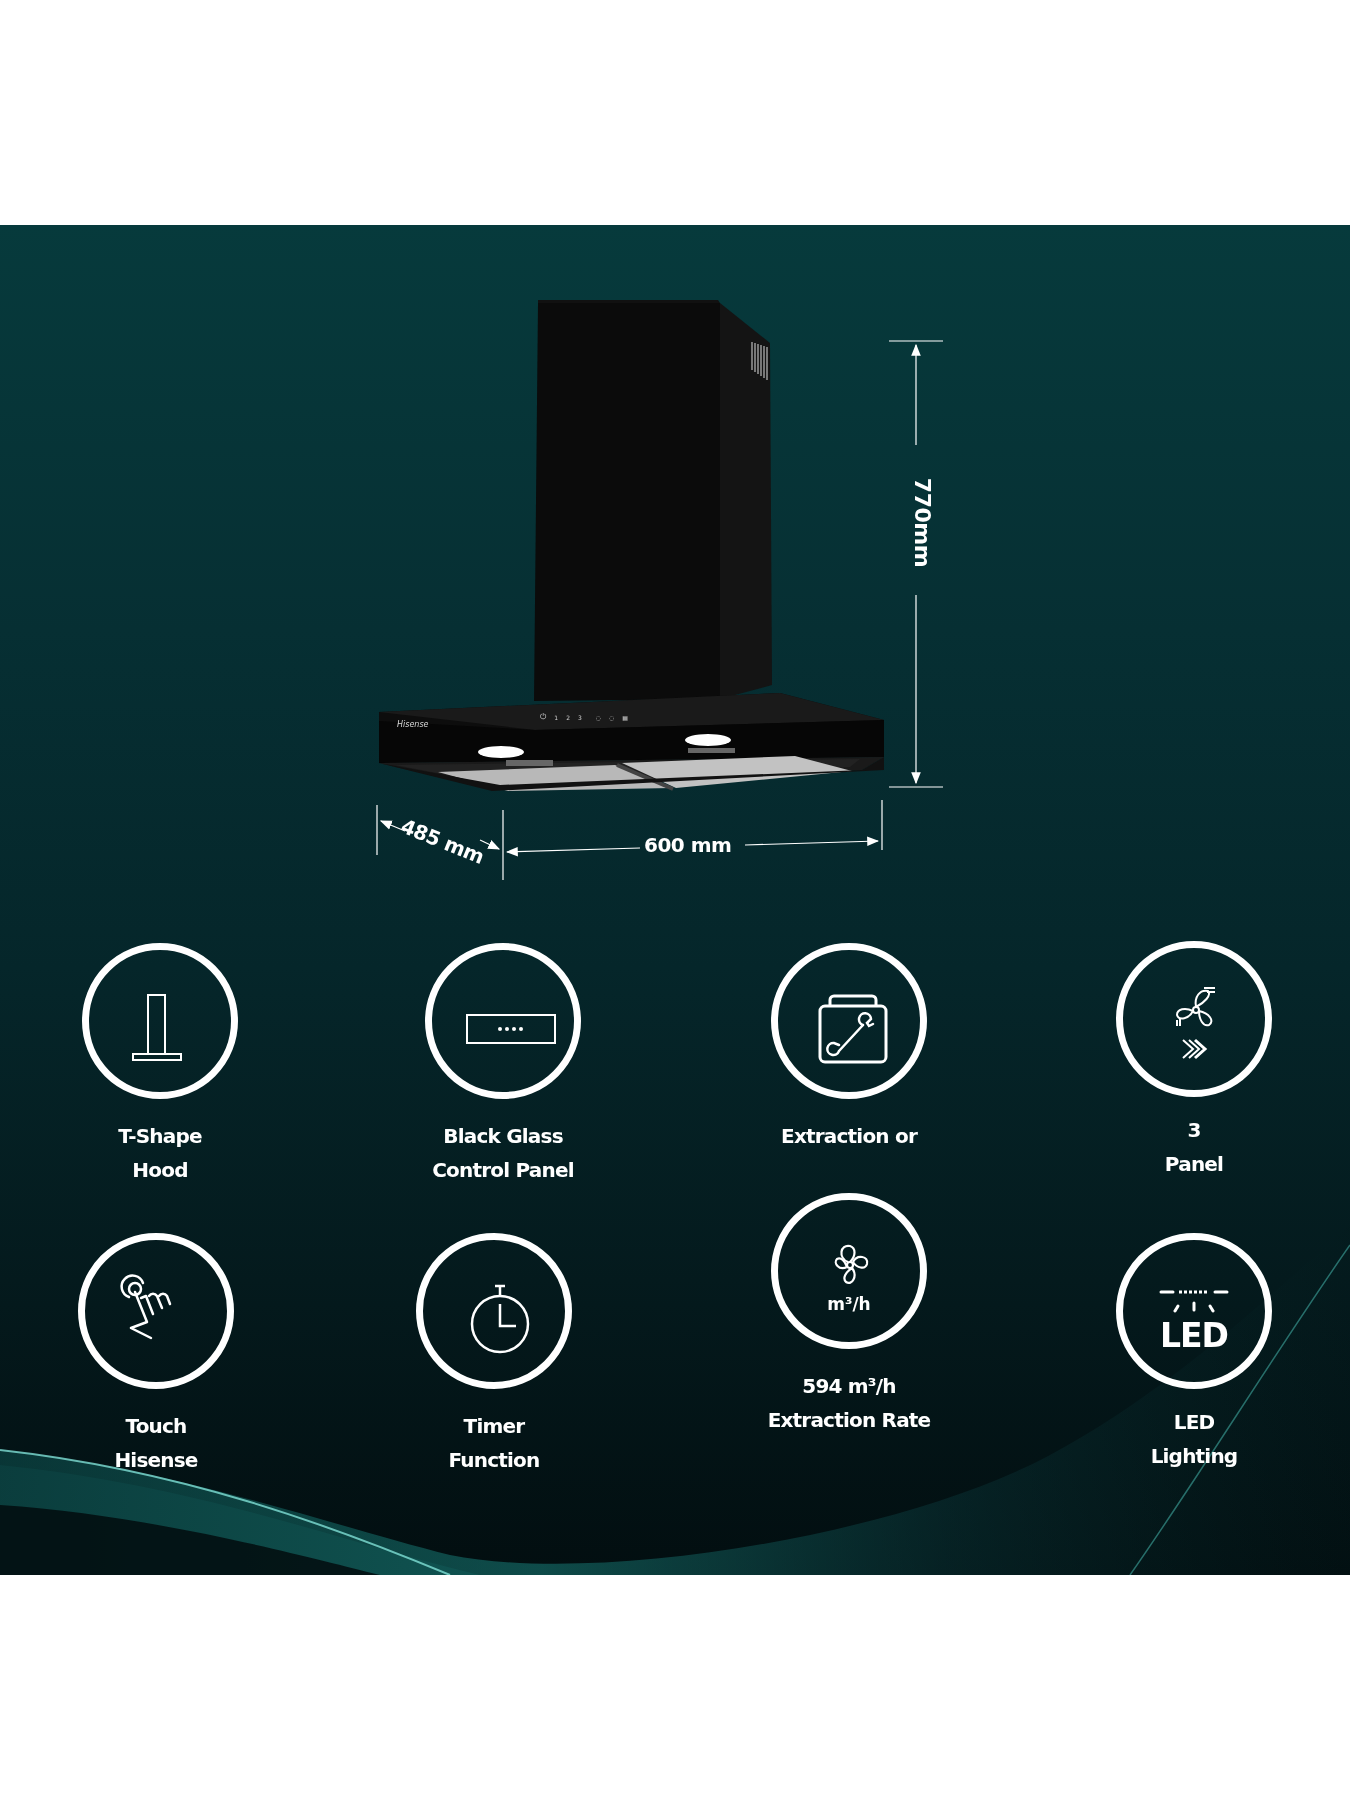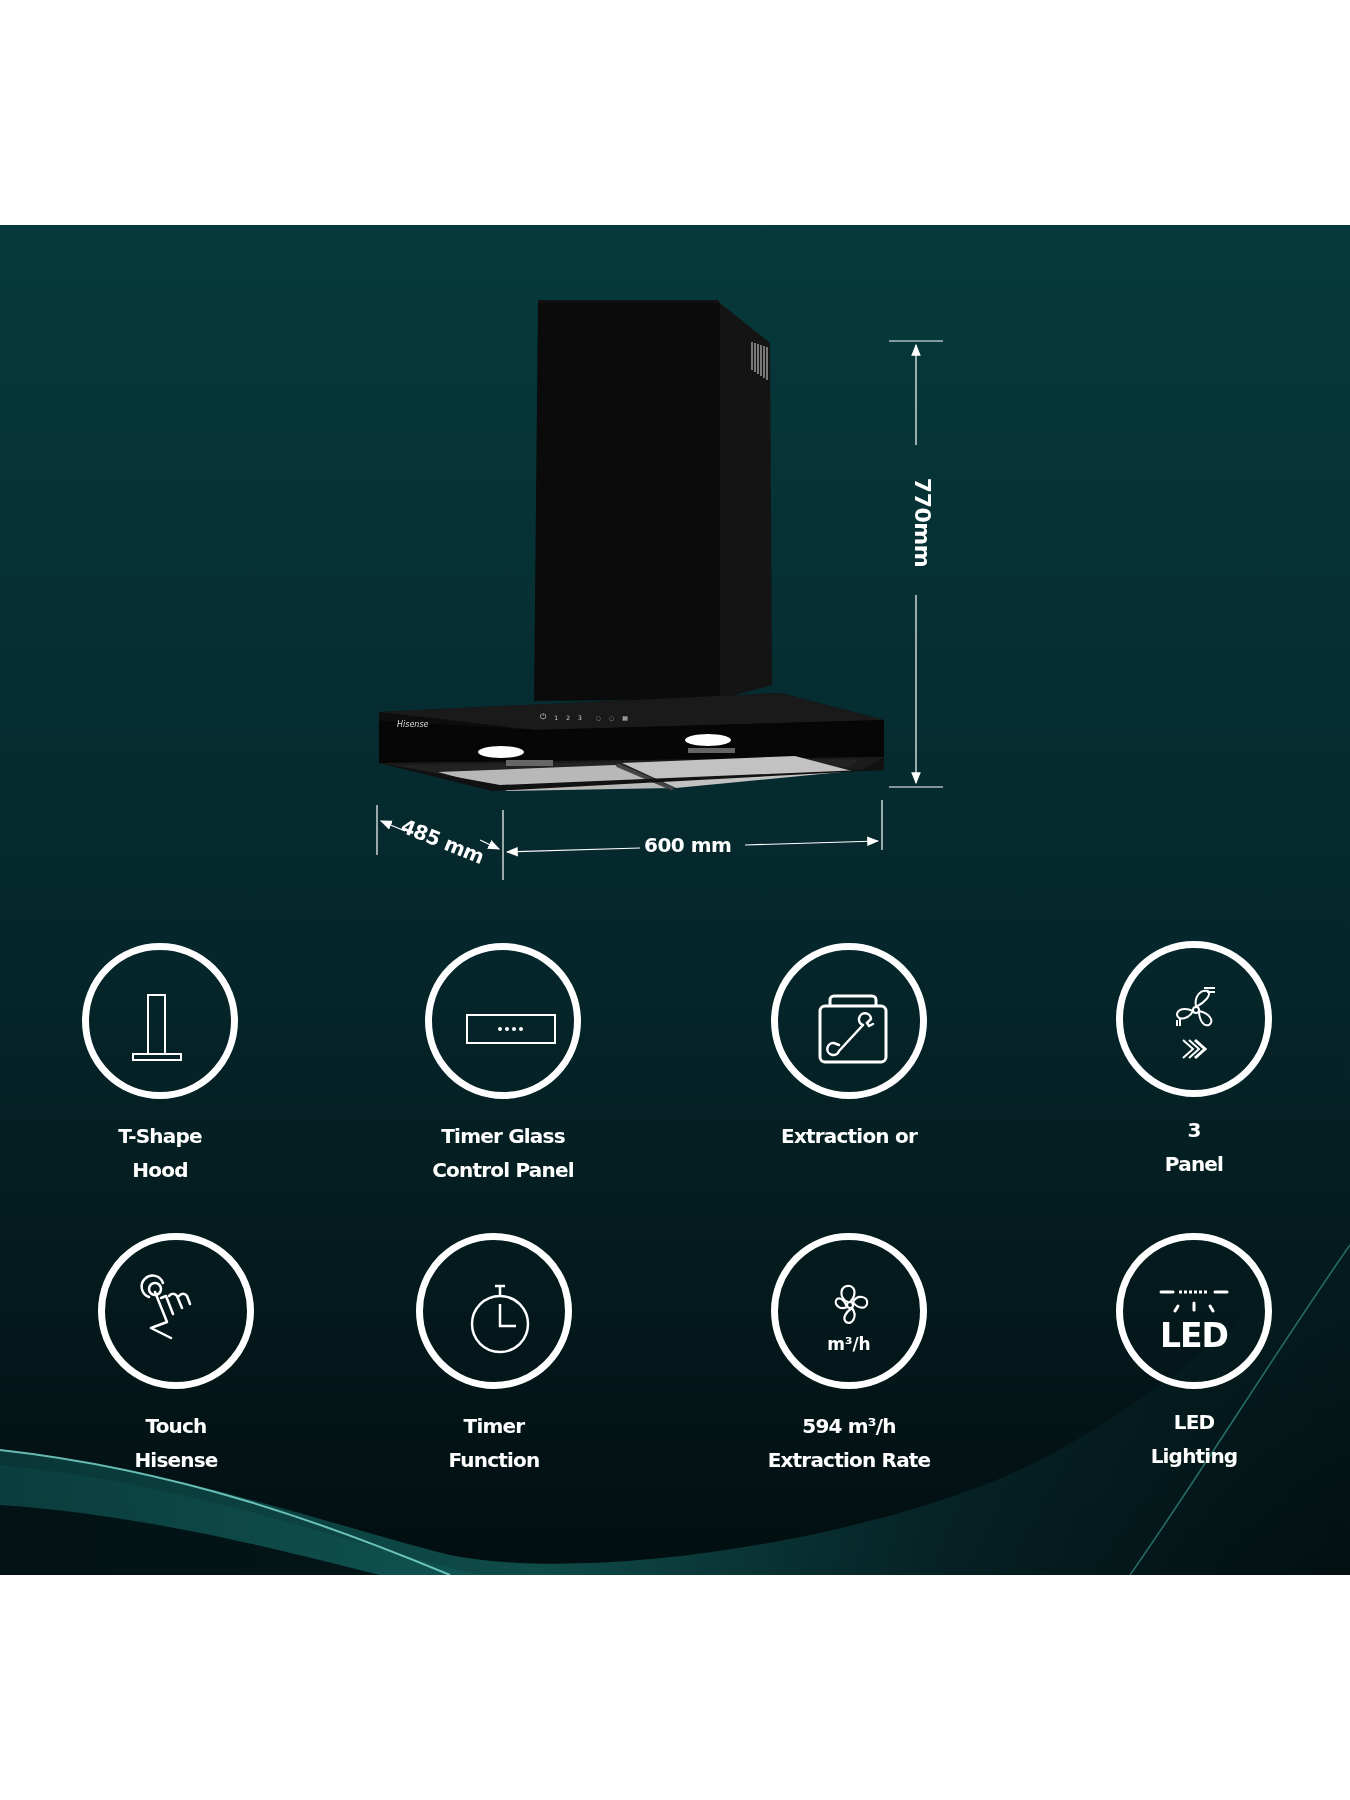--- a/index.html
+++ b/index.html
@@ -142,21 +142,21 @@
     <div class="circle">
       <svg viewBox="0 0 142 142">
         <rect x="35" y="65" width="88" height="28" fill="none" stroke="#fff" stroke-width="2"></rect>
         <circle cx="68" cy="79" r="2" fill="#fff"></circle>
         <circle cx="75" cy="79" r="2" fill="#fff"></circle>
         <circle cx="82" cy="79" r="2" fill="#fff"></circle>
         <circle cx="89" cy="79" r="2" fill="#fff"></circle>
       </svg>
     </div>
     <div class="feature-label">
-      <span>Timer Glass</span>
+      <span>Black Glass</span>
         <span>Control Panel</span>
     </div>
   </div>
 
   <div class="feature" style="left:699px; top:718px;">
     <div class="circle">
       <svg viewBox="0 0 142 142">
         <path d="M52 56 v-6 a4 4 0 0 1 4 -4 h38 a4 4 0 0 1 4 4 v6" fill="none" stroke="#fff" stroke-width="3"></path>
         <rect x="42" y="56" width="66" height="56" rx="5" fill="none" stroke="#fff" stroke-width="3"></rect>
         <path d="M61 101 l24 -26 m-24 26 a6 6 0 1 1 -5 -8 l5 2 m24 -20 a6 6 0 1 1 8 -6 l-4 4 2 3 4 -2" fill="none" stroke="#fff" stroke-width="2.5" stroke-linecap="round"></path>
@@ -184,21 +184,21 @@
           <polyline points="72,92 82,101 72,110" stroke-width="3"></polyline>
         </g>
       </svg>
     </div>
     <div class="feature-label" style="margin-top:16px;">
       <span>3</span>
         <span>Panel</span>
     </div>
   </div>
 
-  <div class="feature" style="left:26px; top:1008px;">
+  <div class="feature" style="left:6px; top:1008px;">
     <div class="circle">
       <svg viewBox="0 0 142 142">
         <g fill="none" stroke="#fff" stroke-width="2.5" stroke-linecap="round" stroke-linejoin="round">
           <circle cx="50" cy="49" r="6"></circle>
           <path d="M44 57 a11 11 0 1 1 14 -14"></path>
           <path d="M50 52 l12 30 l-16 6 l20 10"></path>
           <path d="M56 58 l5 -2 l7 18"></path>
           <path d="M64 56 c2 -3 6 -3 8 0 l5 12"></path>
           <path d="M74 56 c2 -3 6 -3 8 0 l3 8"></path>
         </g>
@@ -220,21 +220,21 @@
           <polyline points="77,64 77,86 93,86"></polyline>
         </g>
       </svg>
     </div>
     <div class="feature-label">
       <span>Timer</span>
         <span>Function</span>
     </div>
   </div>
 
-  <div class="feature" style="left:699px; top:1008px;">
+  <div class="feature" style="left:699px; top:968px;">
     <div class="circle">
       <svg viewBox="0 0 142 142">
         <g fill="none" stroke="#fff" stroke-width="2.2">
           <circle cx="72" cy="65" r="3"></circle>
           <path d="M70 62 c-10 -4 -8 -18 2 -16 c6 2 6 10 0 16"></path>
           <path d="M75 62 c4 -8 16 -6 14 2 c-2 6 -10 4 -14 -2"></path>
           <path d="M74 68 c6 8 0 18 -6 14 c-4 -4 0 -10 6 -14"></path>
           <path d="M69 67 c-8 4 -14 -4 -10 -8 c4 -2 8 2 10 8"></path>
         </g>
       </svg>

